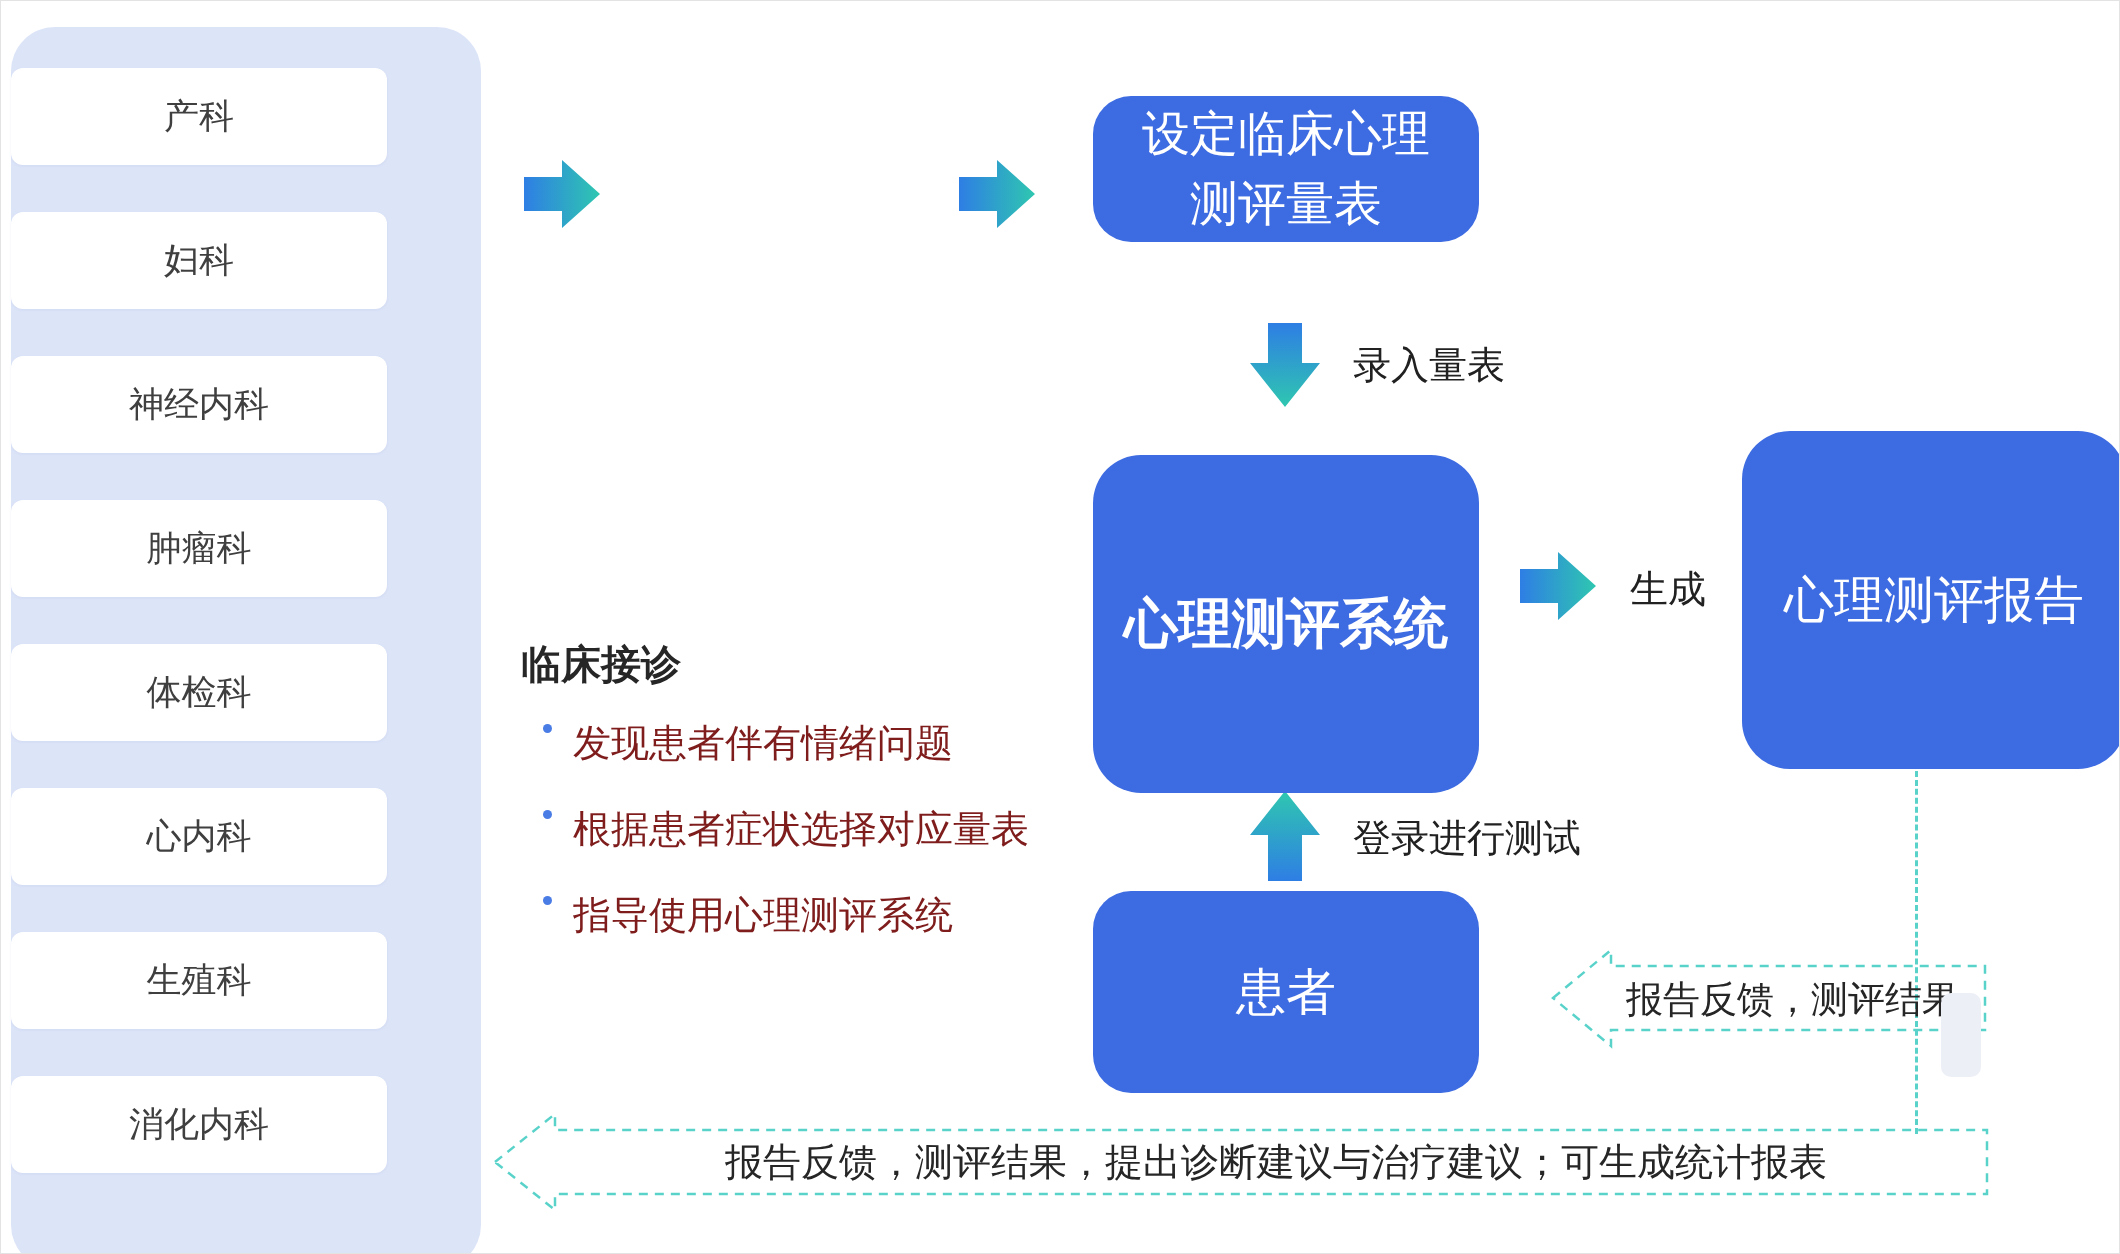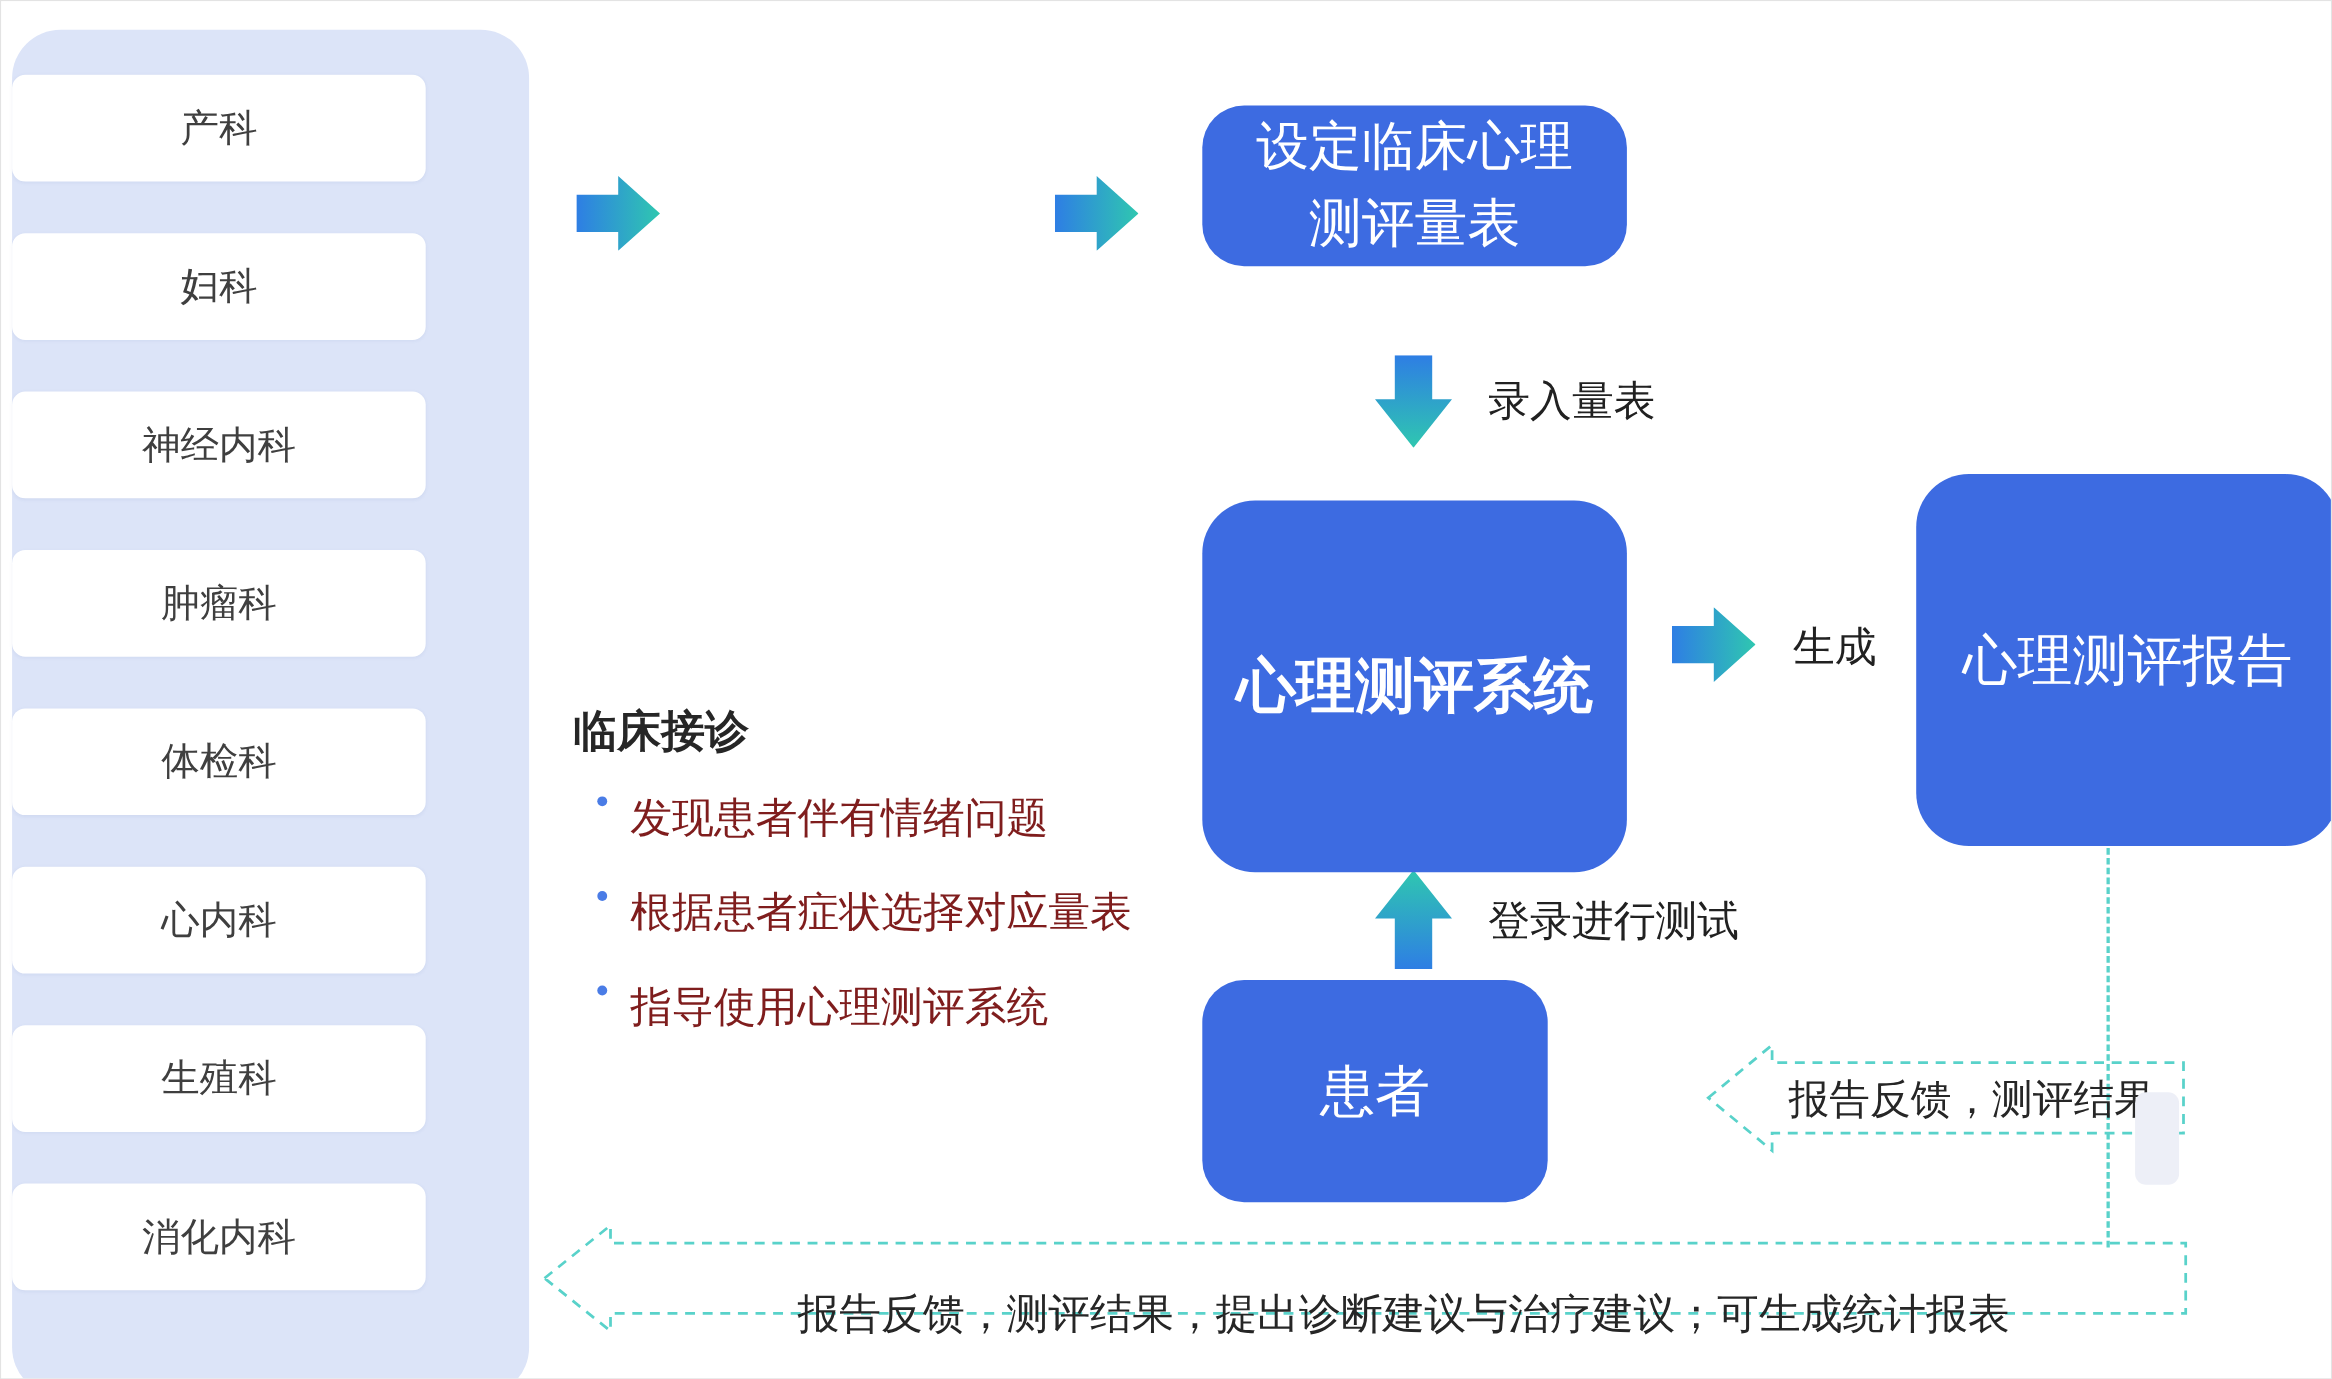--- a/index.html
+++ b/index.html
@@ -24,21 +24,21 @@
 
   
   .node {
     position:absolute; background:#3d6be1; color:#ffffff;
     display:flex; align-items:center; justify-content:center;
     text-align:center;
   }
   .node-setup   { left:1092px; top:95px;  width:386px; height:146px; border-radius:38px; font-size:48px; line-height:1.45; white-space:pre-line; }
   .node-system  { left:1092px; top:430px; width:386px; height:338px; border-radius:48px; font-size:54px; font-weight:bold;margin-top:24px; }
   .node-report  { left:1741px; top:430px; width:384px; height:338px; border-radius:48px; font-size:50px; }
-  .node-patient { left:1092px; top:890px; width:314px; height:202px; border-radius:38px; font-size:50px; }
+  .node-patient { left:1092px; top:890px; width:386px; height:202px; border-radius:38px; font-size:50px; }
 
   
   .arrow { position:absolute; }
   .a1    { left:523px;  top:159px; }
   .a2    { left:958px;  top:159px; }
   .adown { left:1249px; top:322px; }
   .aright{ left:1519px; top:551px; }
   .aup   { left:1249px; top:790px; }
 
   
@@ -61,21 +61,21 @@
   .bullet::before {
     content:""; position:absolute; left:2px; top:24px;
     width:9px; height:9px; border-radius:50%; background:#4a7ce6;
   }
 
   
   .dash-mid    { left:1548px; top:941px; }
   .dash-bottom { left:490px;  top:1103px; }
   .dash-label  { position:absolute; color:#262626; }
   .dash-label-mid    { left:1625px; top:974px; font-size:37px; white-space:nowrap; }
-  .dash-label-bottom { left:560px; top:1168px; width:1430px; text-align:center; font-size:38px; white-space:nowrap; }
+  .dash-label-bottom { left:560px; top:1136px; width:1430px; text-align:center; font-size:38px; white-space:nowrap; }
 
   .vline {
     position:absolute; left:1914px; top:770px; height:363px; width:0;
     border-left:3px dashed #59d2ca;
   }
   .thumb {
     position:absolute; left:1940px; top:992px; width:40px; height:84px;
     background:#edeff7; border-radius:10px; z-index:3;
   }
 </style>

